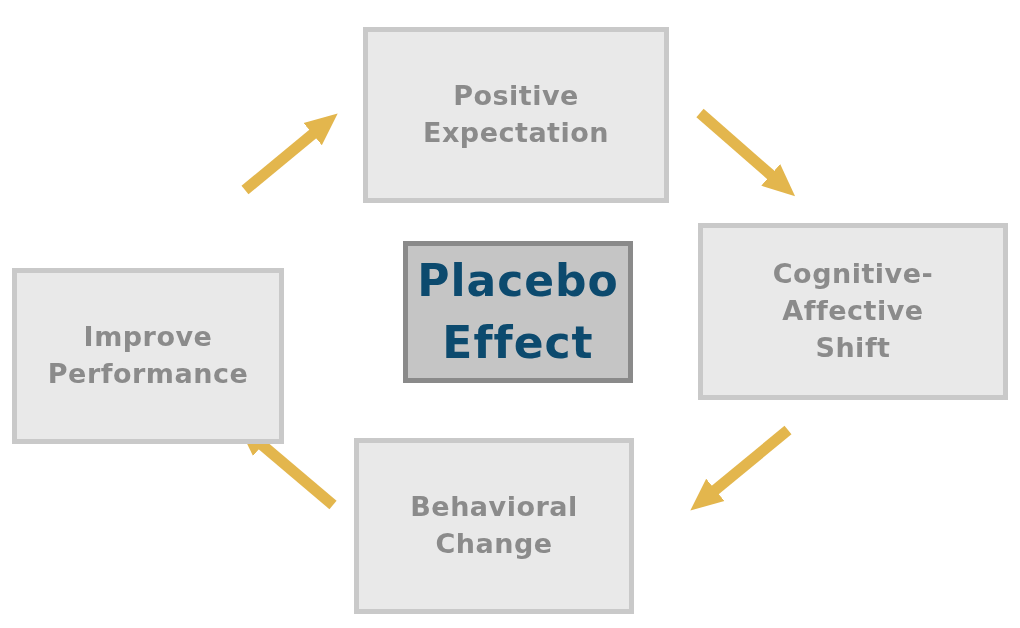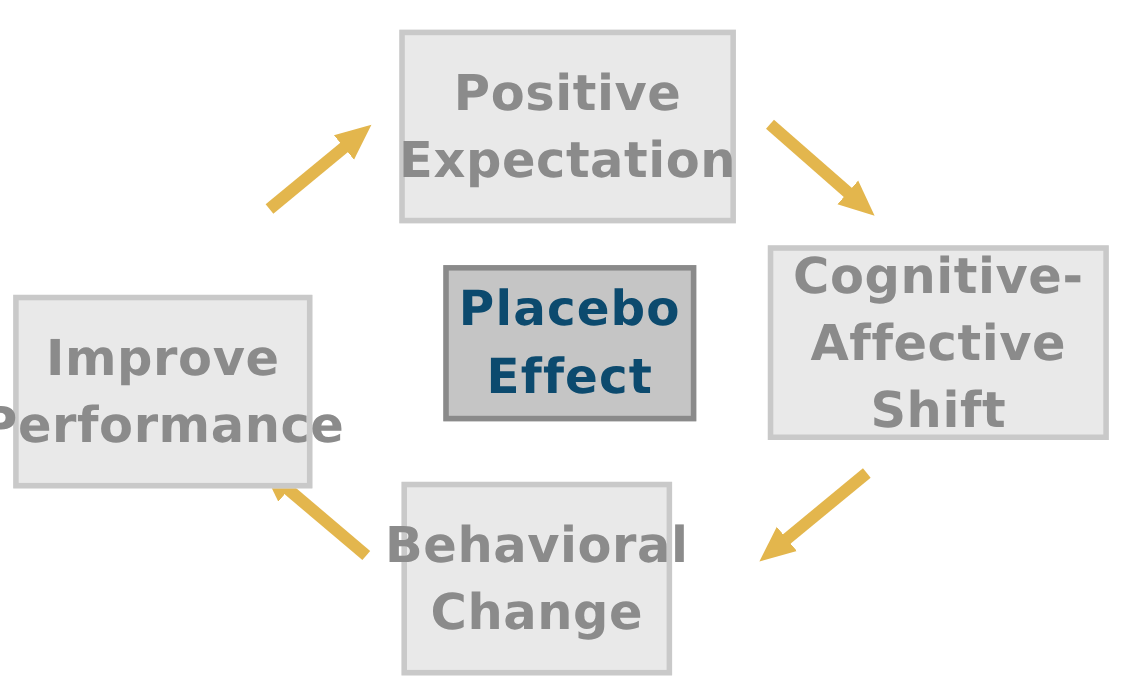--- a/index.html
+++ b/index.html
@@ -20,29 +20,29 @@
     box-sizing: border-box;
     background: #e9e9e9;
     border: 5px solid #c9c9c9;
     display: flex;
     align-items: center;
     justify-content: center;
     text-align: center;
   }
   .node-label {
     font-weight: bold;
-    font-size: 45px;
+    font-size: 27px;
     line-height: 1.36;
     color: #8b8b8b;
     letter-spacing: 0.5px;
     white-space: pre-line;
   }
   .node-top    { left: 363px; top: 27px;  width: 306px; height: 176px; }
   .node-right  { left: 698px; top: 223px; width: 310px; height: 177px; }
-  .node-bottom { left: 365px; top: 438px; width: 246px; height: 176px; }
+  .node-bottom { left: 354px; top: 438px; width: 280px; height: 176px; }
   .node-left   { left: 12px;  top: 224px; width: 272px; height: 176px; margin-top: 44px; }
   .node-center {
     left: 403px; top: 241px; width: 230px; height: 142px;
     background: #c5c5c5;
     border: 5px solid #8a8a8a;
   }
   .center-label {
     font-weight: bold;
     font-size: 44px;
     line-height: 1.4;

